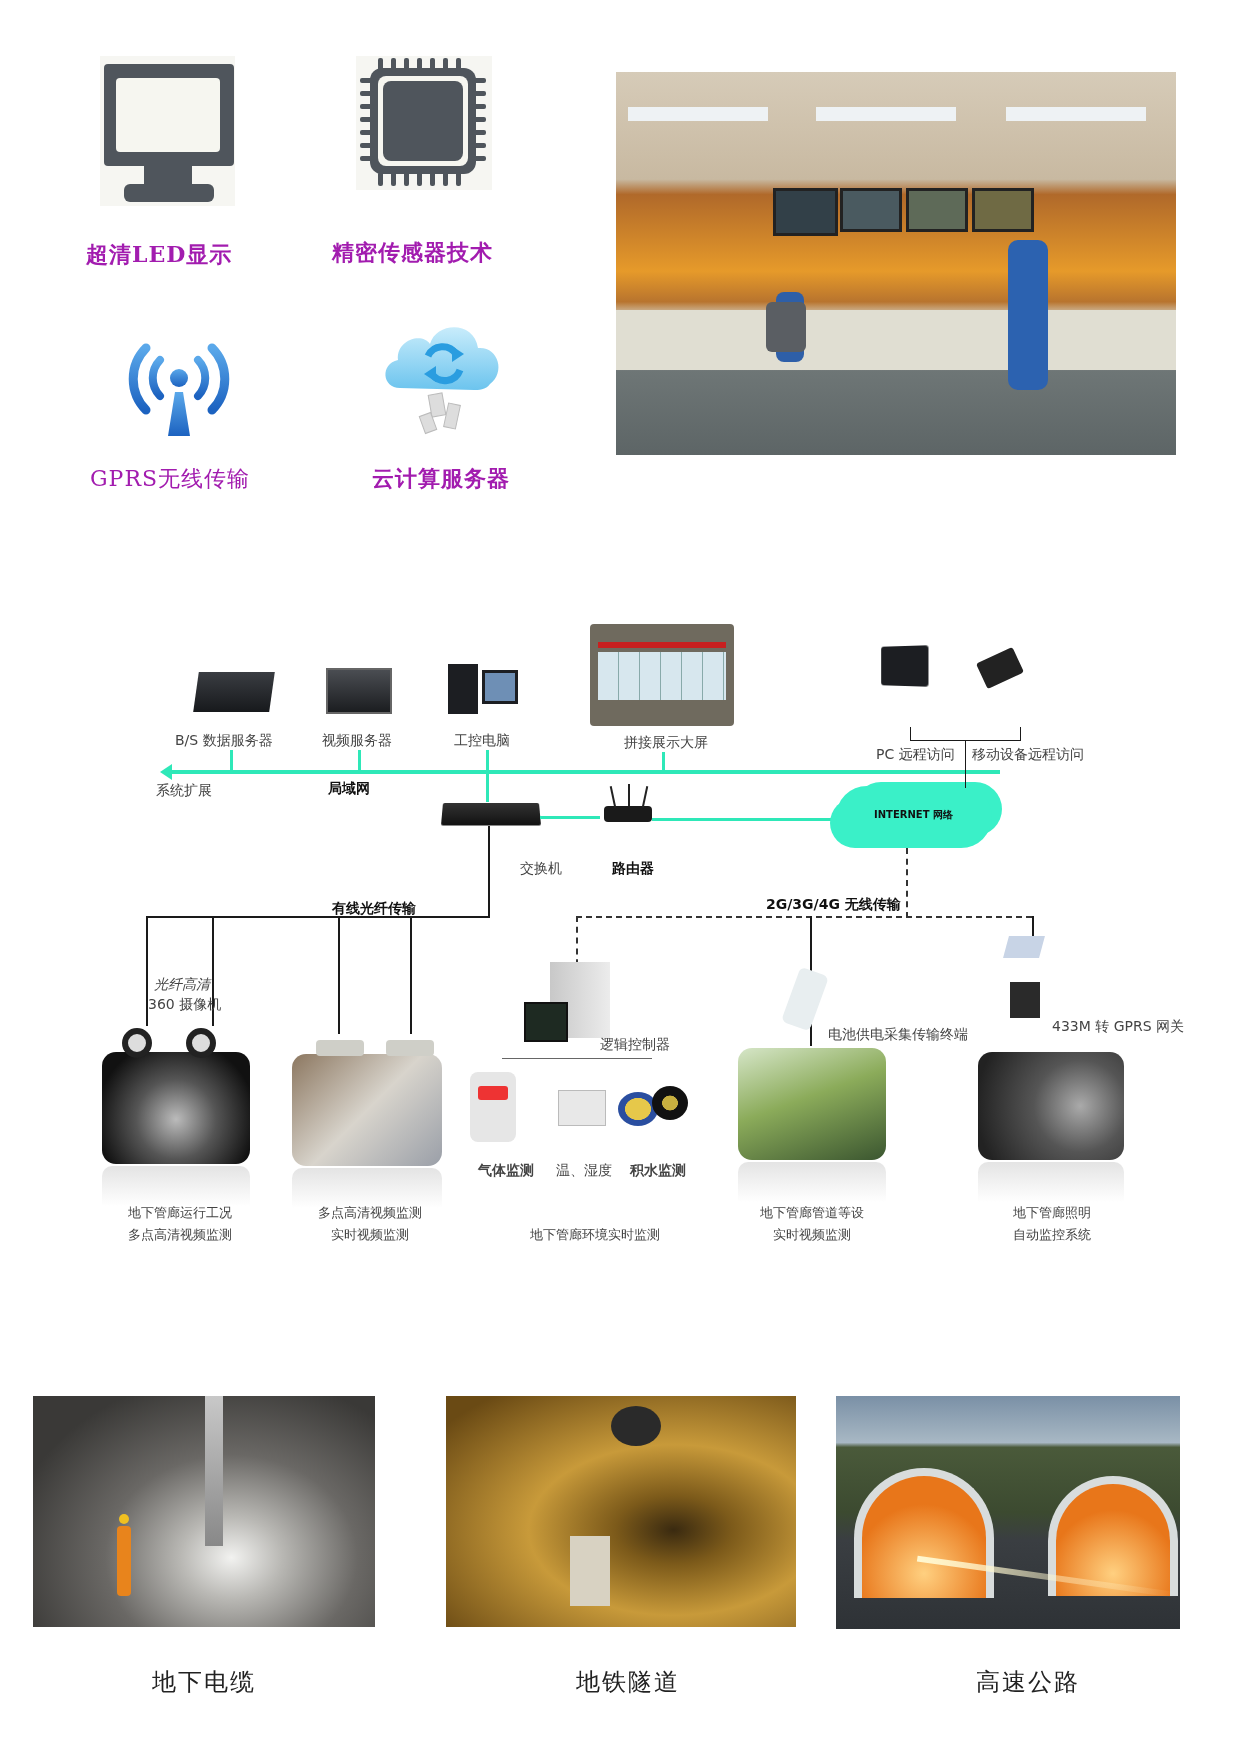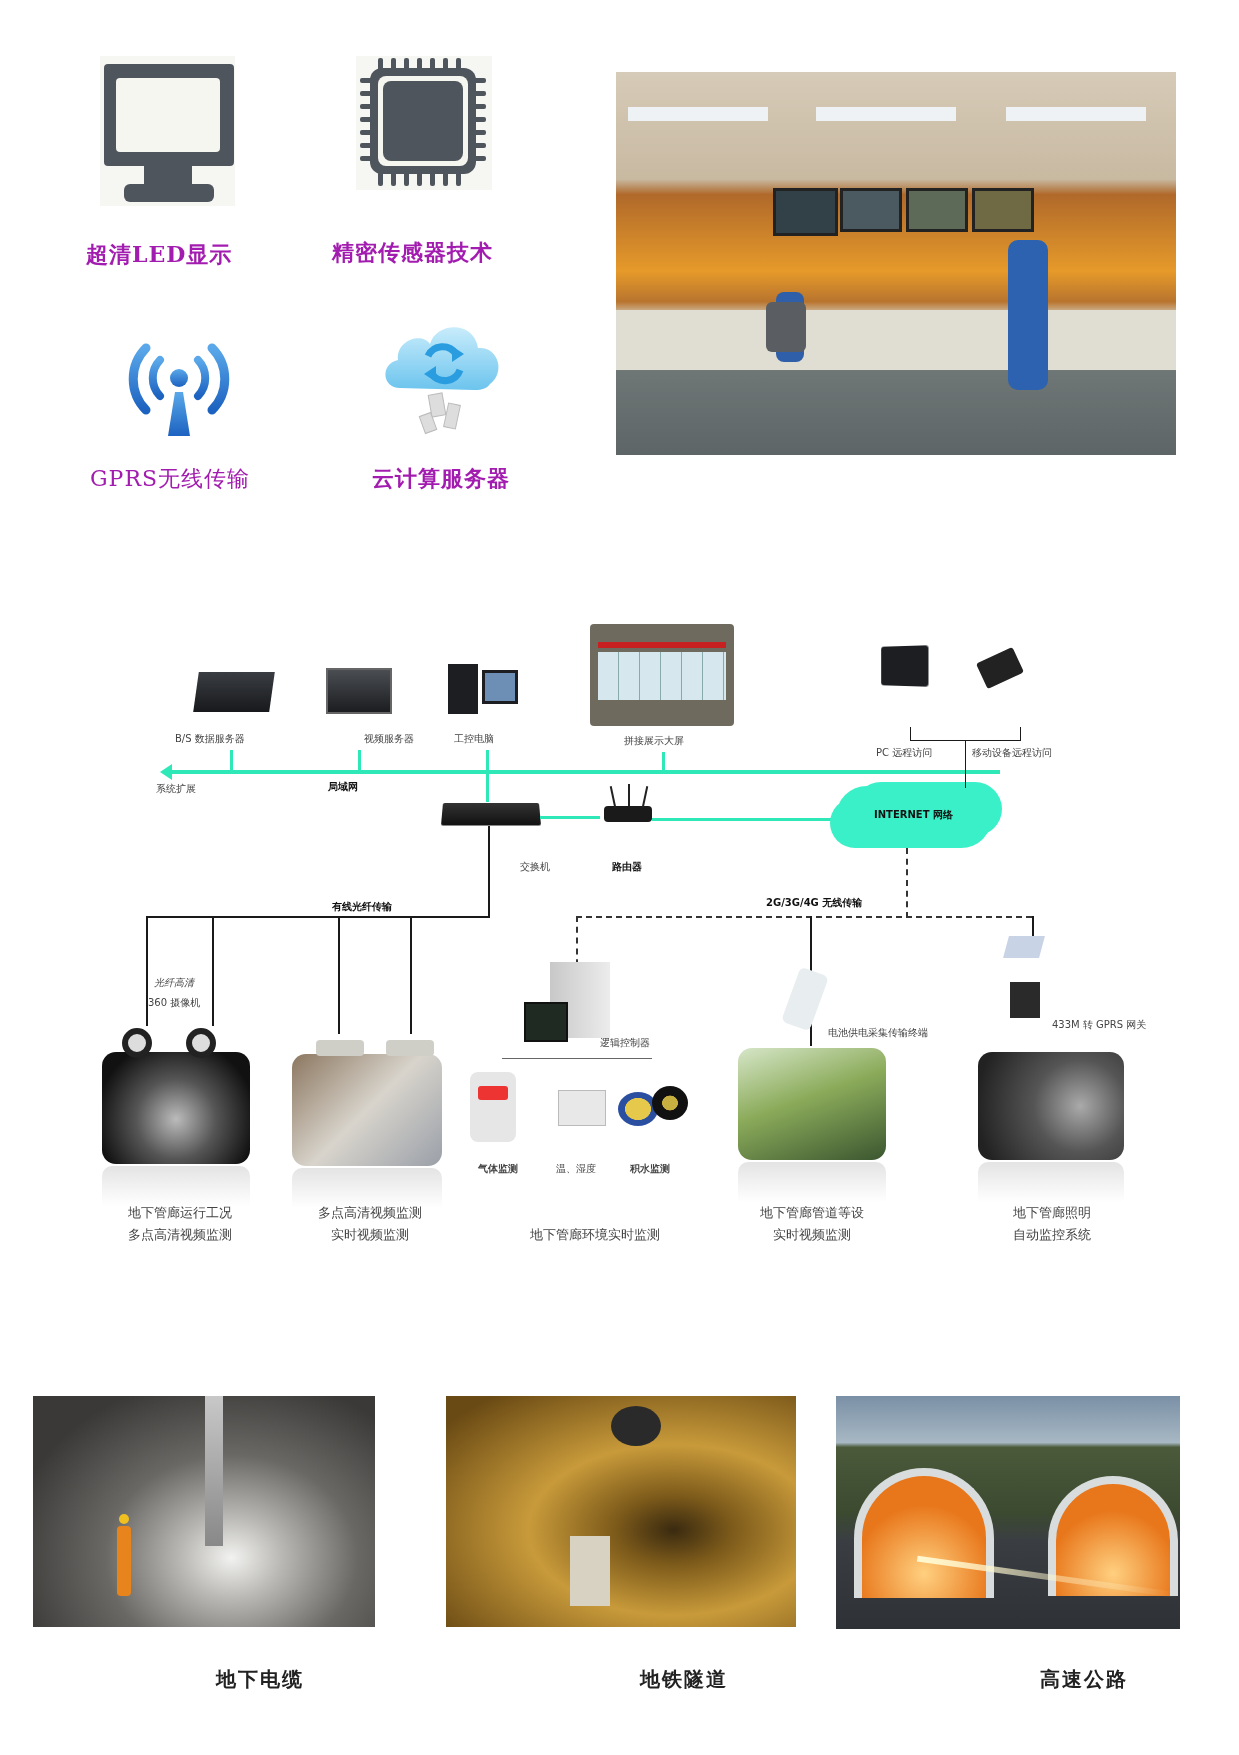--- a/index.html
+++ b/index.html
@@ -1,28 +1,28 @@
 <!DOCTYPE html>
 <html><head>
 <meta charset="utf-8">
 <style>
   * { box-sizing: border-box; margin: 0; padding: 0; }
   body { width: 1239px; height: 1755px; background: #ffffff; position: relative; overflow: hidden;
          font-family: "DejaVu Serif", "Liberation Serif", serif; color: #333; }
   .abs { position: absolute; }
   .feat-label { font-size: 22px; color: #a21caf; letter-spacing: 1px; font-weight: bold; white-space: nowrap; }
   .photo { position: absolute; overflow: hidden; }
-  .dlabel { position: absolute; font-size: 10px; color: #444; white-space: nowrap; font-family: "DejaVu Sans", sans-serif; }
+  .dlabel { position: absolute; font-size: 14px; color: #444; white-space: nowrap; font-family: "DejaVu Sans", sans-serif; }
   .dlabel.bold { font-weight: bold; color: #111; }
   .cap { position: absolute; font-size: 13px; color: #444; text-align: center; line-height: 22px; white-space: nowrap; }
   .gline { position: absolute; background: #2ee8b8; }
   .kline { position: absolute; background: #1a1a1a; }
   .dashh { position: absolute; height: 0; border-top: 2px dashed #333; }
   .dashv { position: absolute; width: 0; border-left: 2px dashed #333; }
-  .bottom-cap { position: absolute; font-size: 20px; font-weight: bold; color: #222; letter-spacing: 2px; text-align: right; }
+  .bottom-cap { position: absolute; font-size: 24px; font-weight: normal; color: #222; letter-spacing: 2px; text-align: center; }
   .scene { position: absolute; border-radius: 14px; overflow: hidden; }
   .reflect { position: absolute; height: 40px; background: linear-gradient(#d8d8d8, #fff); opacity: .7; border-radius: 10px 10px 0 0; }
 </style>
 </head>
 <body>
 
 <div class="abs" style="left:100px;top:56px;width:135px;height:150px;background:#f6f6f2;">
   <svg width="135" height="150" viewBox="0 0 135 150">
     <rect x="4" y="8" width="130" height="102" rx="4" fill="#4f555c"></rect>
     <rect x="16" y="22" width="104" height="74" rx="4" fill="#f6f6f0"></rect>
@@ -127,21 +127,21 @@
   <div class="abs" style="left:0px;top:238px;width:560px;height:60px;background:#e0ded2;"></div>
   <div class="abs" style="left:160px;top:220px;width:28px;height:70px;background:#2e5fa8;border-radius:8px;"></div>
   <div class="abs" style="left:150px;top:230px;width:40px;height:50px;background:#5a5e63;border-radius:6px;"></div>
   <div class="abs" style="left:392px;top:168px;width:40px;height:150px;background:#2c62b0;border-radius:10px;"></div>
 </div>
 
 <div class="abs" style="left:196px;top:672px;width:76px;height:40px;background:linear-gradient(#3a3d42,#17191c);transform:skewX(-8deg);"></div>
 <div class="dlabel" style="left:175px;top:732px;">B/S 数据服务器</div>
 
 <div class="abs" style="left:326px;top:668px;width:66px;height:46px;background:linear-gradient(#4a4d52,#1b1d20);border:2px solid #666;"></div>
-<div class="dlabel" style="left:322px;top:732px;margin-left:42px;">视频服务器</div>
+<div class="dlabel" style="left:322px;top:732px;">视频服务器</div>
 
 <div class="abs" style="left:448px;top:664px;width:30px;height:50px;background:#1c1e22;"></div>
 <div class="abs" style="left:482px;top:670px;width:36px;height:34px;background:#6e8fb5;border:3px solid #1c1e22;"></div>
 <div class="dlabel" style="left:454px;top:732px;">工控电脑</div>
 
 <div class="abs" style="left:590px;top:624px;width:144px;height:102px;background:#6f6a5e;border-radius:4px;padding:18px 8px 14px 8px;">
   <div style="height:6px;background:#c72020;margin-bottom:4px;"></div>
   <div style="height:48px;background:repeating-linear-gradient(90deg,#d7e7ee 0 20px,#8aa 20px 21px),#d7e7ee;"></div>
 </div>
 <div class="dlabel" style="left:624px;top:734px;">拼接展示大屏</div>

